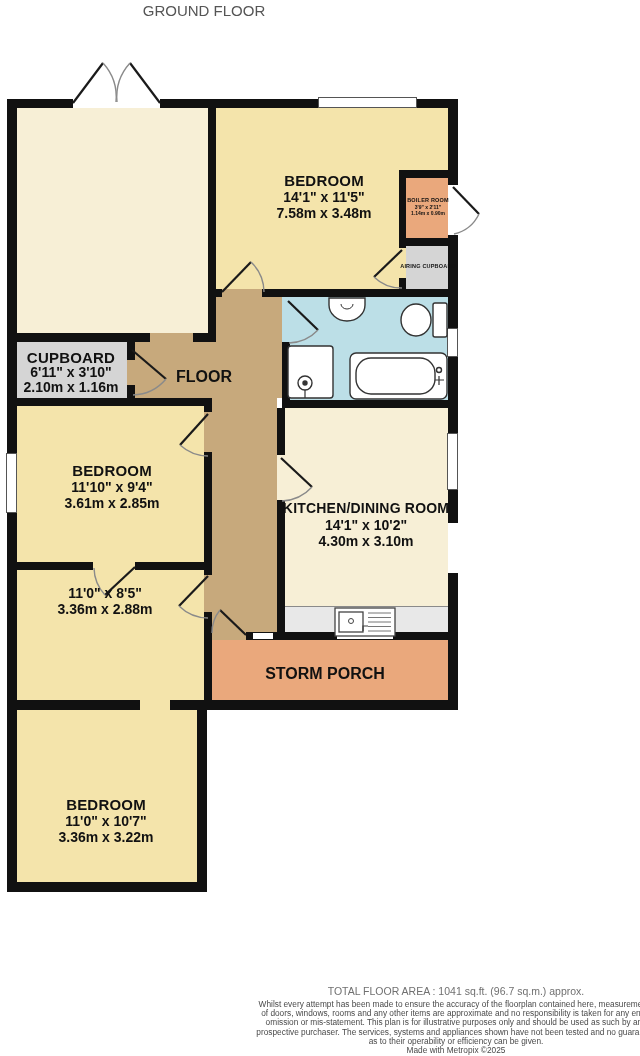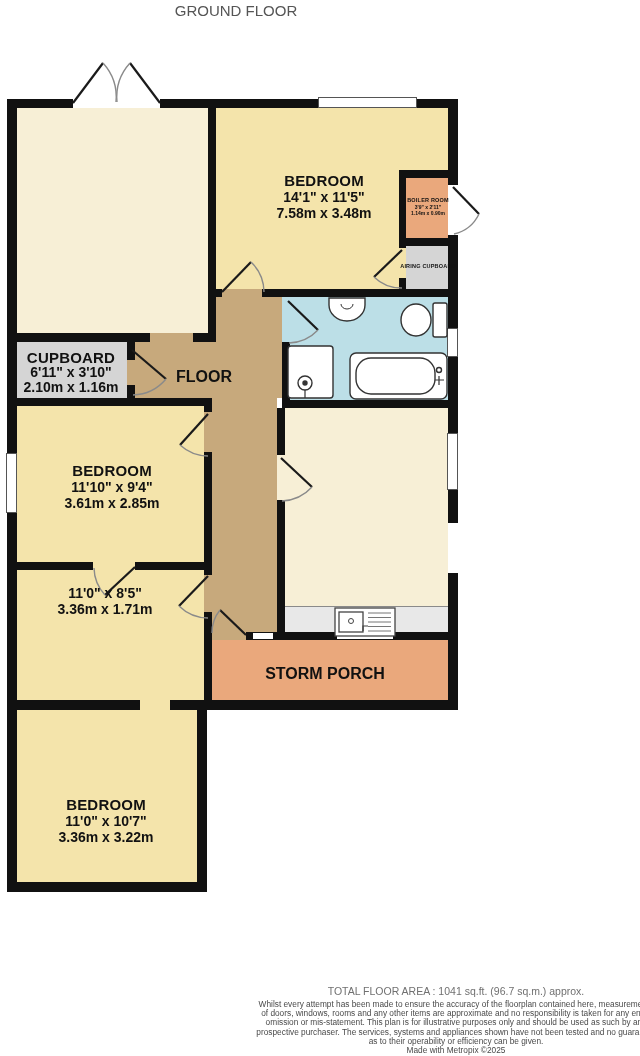--- a/index.html
+++ b/index.html
@@ -23,21 +23,21 @@
   .lbl{position:absolute;transform:translateX(-50%);text-align:center;white-space:nowrap;
        font-weight:bold;color:#111;}
   .rn{font-size:15px;line-height:17px;letter-spacing:.2px;}
   .rd{font-size:14px;line-height:16px;}
   .lbl-big{font-size:16px;line-height:18px;}
   .lbl-xs .rn{font-size:5.5px;line-height:7px;}
   .lbl-xs .rd{font-size:5px;line-height:6px;}
   .kit .rn{font-size:14px;}
   .tight .rn{font-size:15px;line-height:15px;}
   .tight .rd{font-size:14px;line-height:14.5px;}
-  .title{position:absolute;left:236px;top:2px;transform:translateX(-50%);text-align:right;
+  .title{position:absolute;left:204px;top:2px;transform:translateX(-50%);text-align:right;
          color:#555;white-space:nowrap;}
   .title .t1{font-size:15px;line-height:17px;}
   .title .t2{font-size:13.5px;line-height:16px;}
   .footer{position:absolute;left:456px;top:985px;transform:translateX(-50%);text-align:center;
           color:#4a4a4a;white-space:nowrap;}
   .footer .fa{font-size:10.5px;line-height:13px;color:#707070;margin-bottom:2px;}
   .footer .fl{font-size:8.3px;line-height:9.2px;}
 </style>
 </head>
 <body>
@@ -189,24 +189,29 @@
   <div class="lbl lbl-big" style="left:204px;top:368px">
     <div>FLOOR</div>
   </div>
 
   <div class="lbl" style="left:112px;top:462px">
     <div class="rn">BEDROOM</div>
     <div class="rd">11'10" x 9'4"</div>
     <div class="rd">3.61m x 2.85m</div>
   </div>
 
+  <div class="lbl kit" style="left:366px;top:500px">
+    <div class="rn">KITCHEN/DINING ROOM</div>
+    <div class="rd">14'1" x 10'2"</div>
+    <div class="rd">4.30m x 3.10m</div>
+  </div>
 
   <div class="lbl" style="left:105px;top:585px">
     <div class="rd">11'0" x 8'5"</div>
-    <div class="rd">3.36m x 1.71m</div>
+    <div class="rd">3.36m x 2.88m</div>
   </div>
 
   <div class="lbl lbl-big" style="left:325px;top:665px">
     <div>STORM PORCH</div>
   </div>
 
   <div class="lbl" style="left:106px;top:796px">
     <div class="rn">BEDROOM</div>
     <div class="rd">11'0" x 10'7"</div>
     <div class="rd">3.36m x 3.22m</div>

